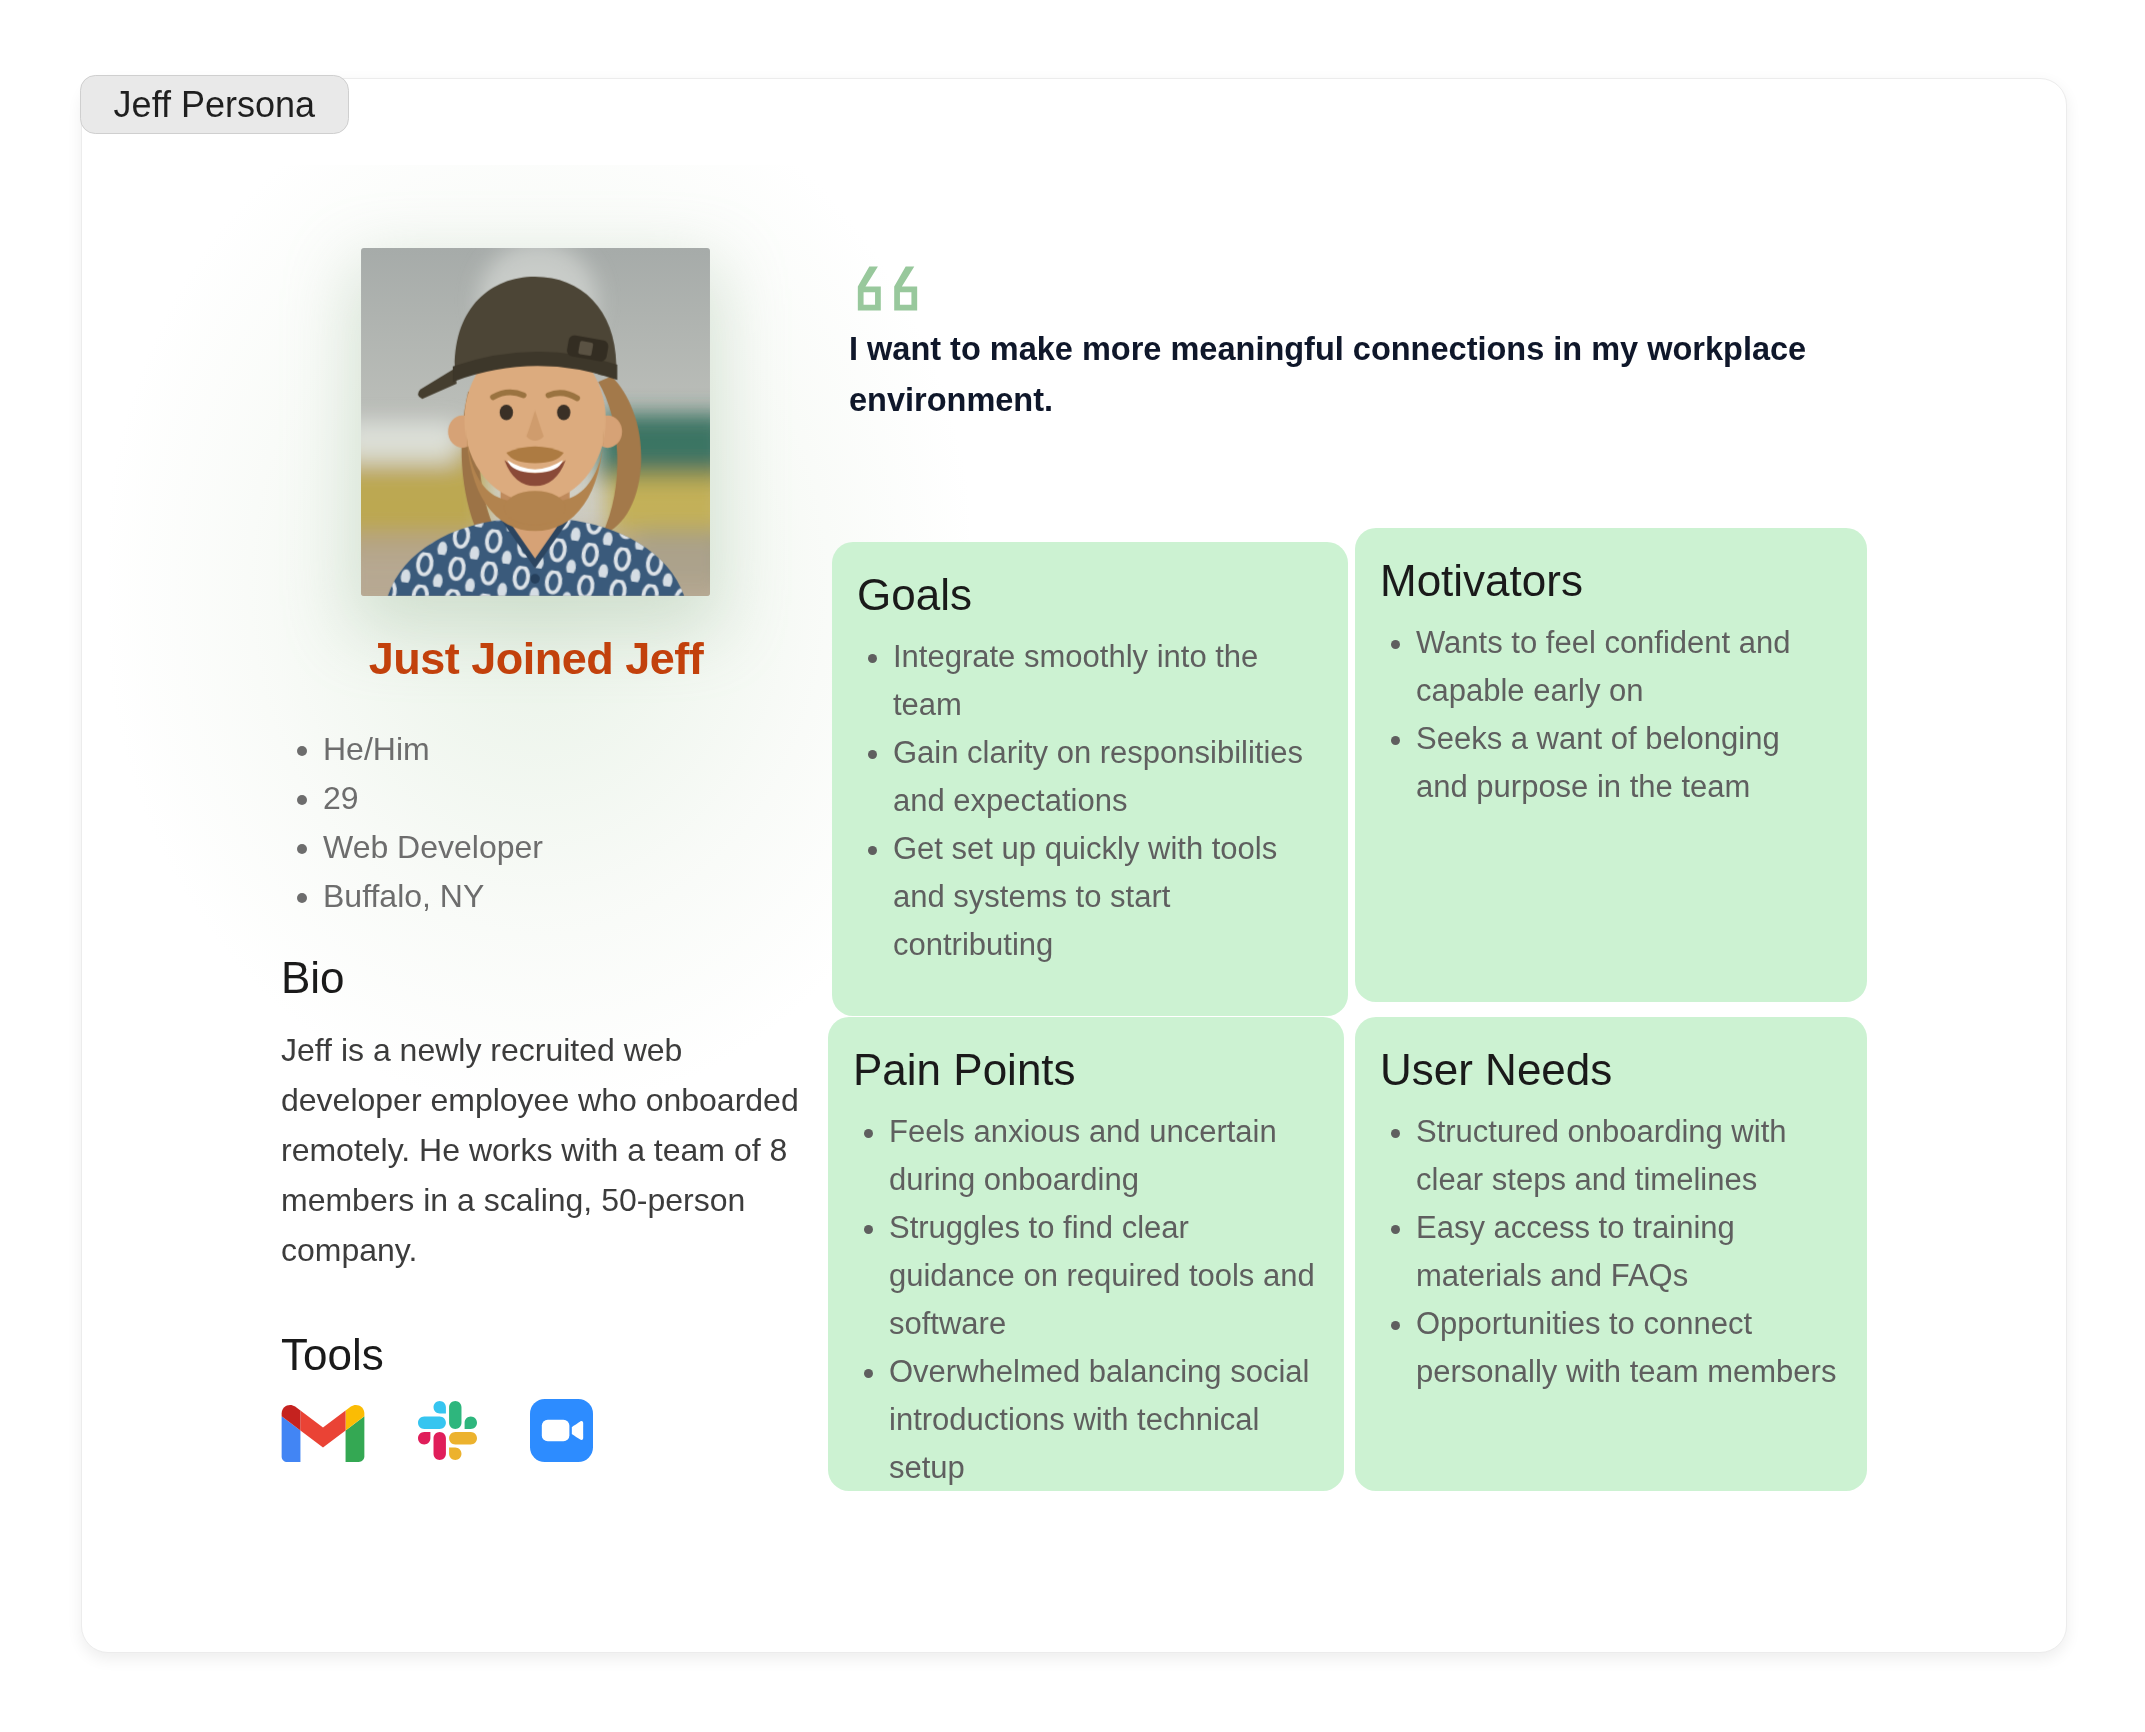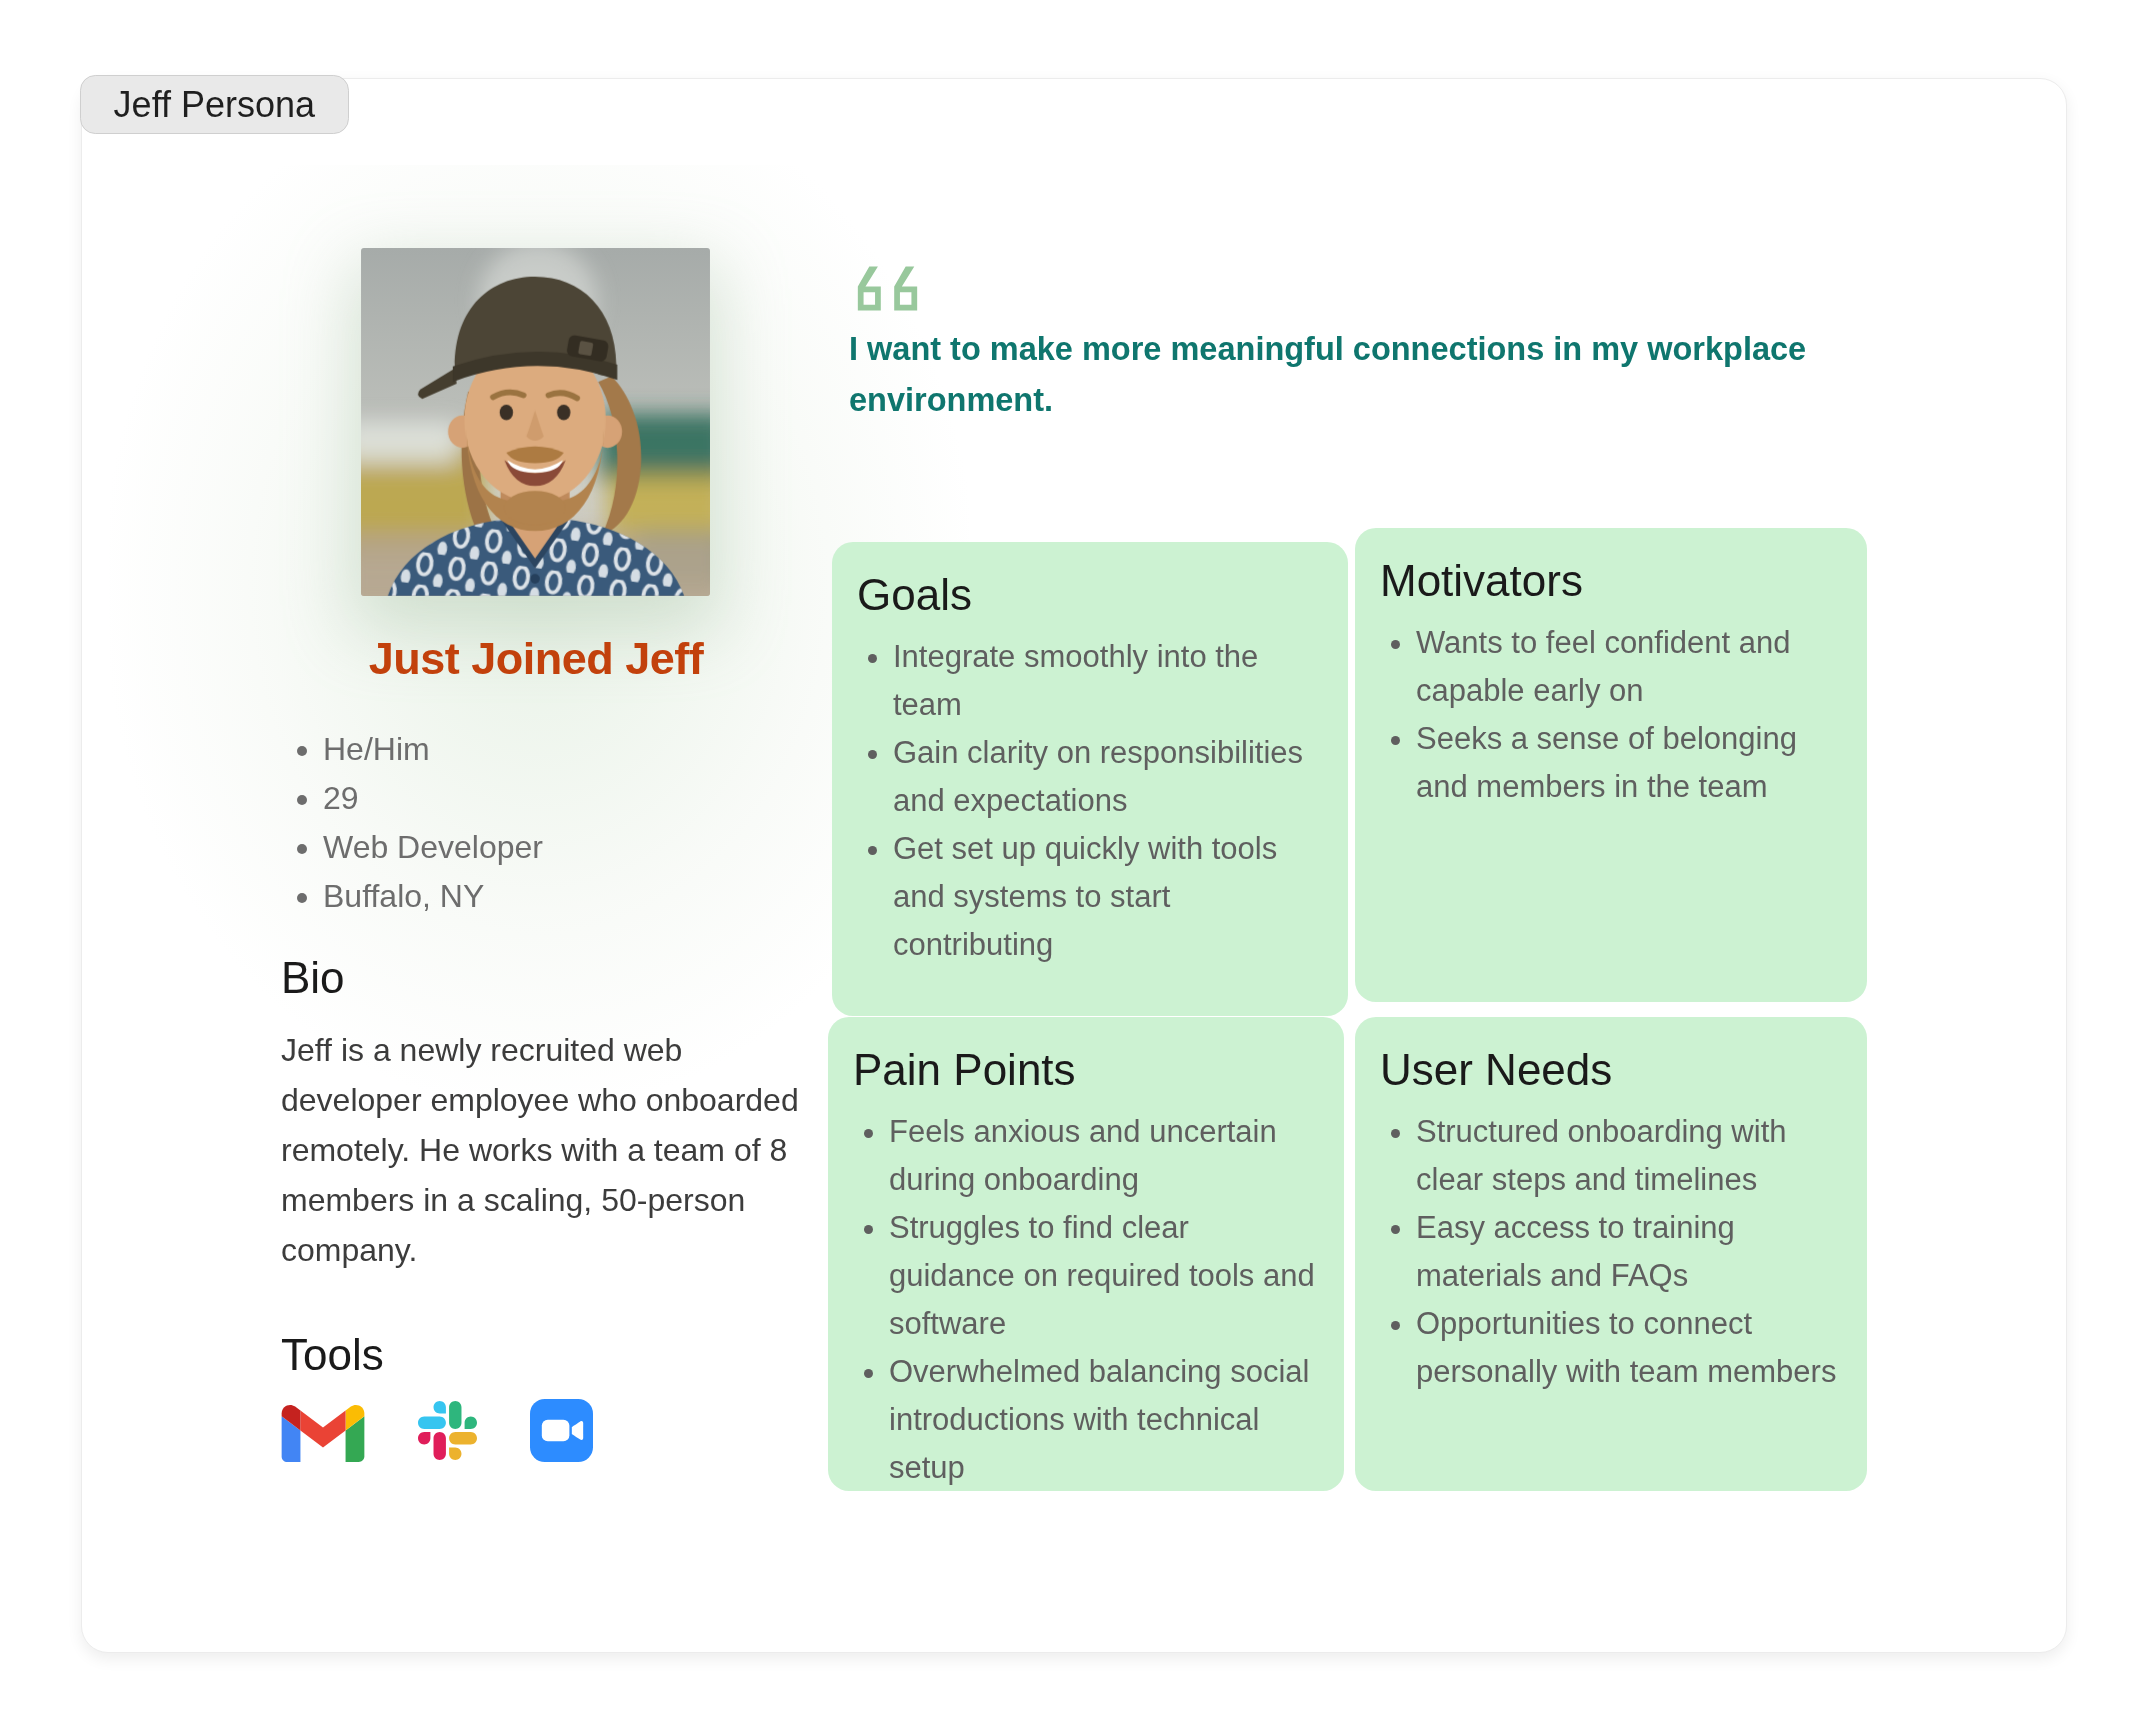--- a/index.html
+++ b/index.html
@@ -32,21 +32,21 @@
   #tools-title{left:199px;top:1251px;}
 
   .bio-text{position:absolute;left:199px;top:946px;width:528px;
             font-size:32px;line-height:50px;color:var(--body_text,#3c3c3c);}
 
   .tools-row{position:absolute;left:199px;top:1320px;display:flex;align-items:center;gap:53px;}
   .tools-row svg{display:block;}
 
   .quote-icon{position:absolute;left:772px;top:187px;width:67px;height:45px;}
   .quote-text{position:absolute;left:767px;top:245px;width:1099px;
-              font-size:32.5px;font-weight:700;line-height:51px;color:#0f766e;}
+              font-size:32.5px;font-weight:700;line-height:51px;color:#0f172a;}
 
   .gcard{position:absolute;background:var(--card_green,#ccf2d2);border-radius:21px;
          box-sizing:border-box;padding:27px 29px 0 25px;}
   #goals      {left:750px; top:449px; width:516px;height:474px;margin-top:14px;}
   #motivators {left:1273px;top:449px; width:512px;height:474px;}
   #pain-points{left:746px; top:938px; width:516px;height:474px;}
   #user-needs {left:1273px;top:938px; width:512px;height:474px;}
   .gcard h2{margin:0;font-size:44px;font-weight:400;color:var(--heading,#1a1a1a);line-height:52px;}
   .gcard ul{margin:11.5px 0 0;padding:0 0 0 36px;font-size:31px;color:var(--bullet,#5f5f5f);}
   .gcard li{line-height:48px;}
@@ -171,21 +171,21 @@
         <li>Integrate smoothly into the team</li>
         <li>Gain clarity on responsibilities and expectations</li>
         <li>Get set up quickly with tools and systems to start contributing</li>
       </ul>
     </div>
 
     <div class="gcard" id="motivators">
       <h2>Motivators</h2>
       <ul>
         <li>Wants to feel confident and capable early on</li>
-        <li>Seeks a sense of belonging and members in the team</li>
+        <li>Seeks a want of belonging and purpose in the team</li>
       </ul>
     </div>
 
     <div class="gcard" id="pain-points">
       <h2>Pain Points</h2>
       <ul>
         <li>Feels anxious and uncertain during onboarding</li>
         <li>Struggles to find clear guidance on required tools and software</li>
         <li>Overwhelmed balancing social introductions with technical setup</li>
       </ul>

